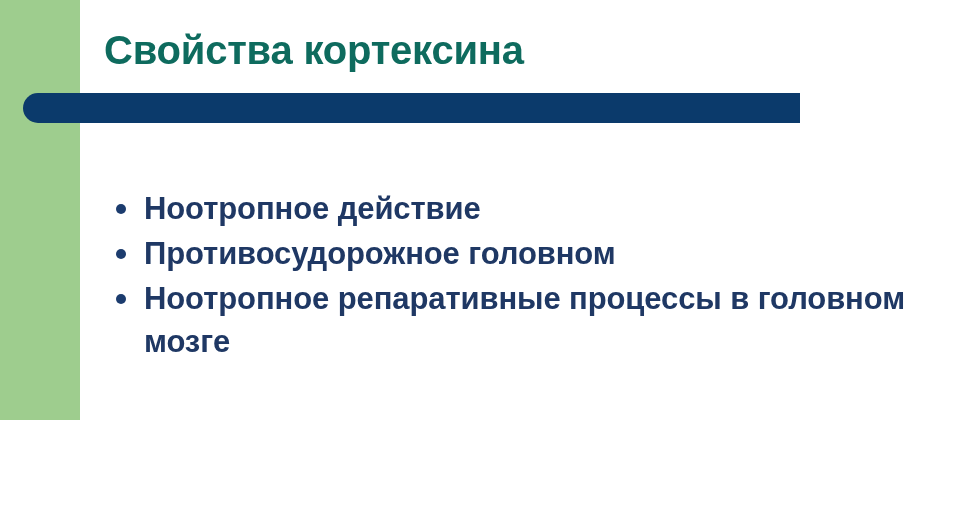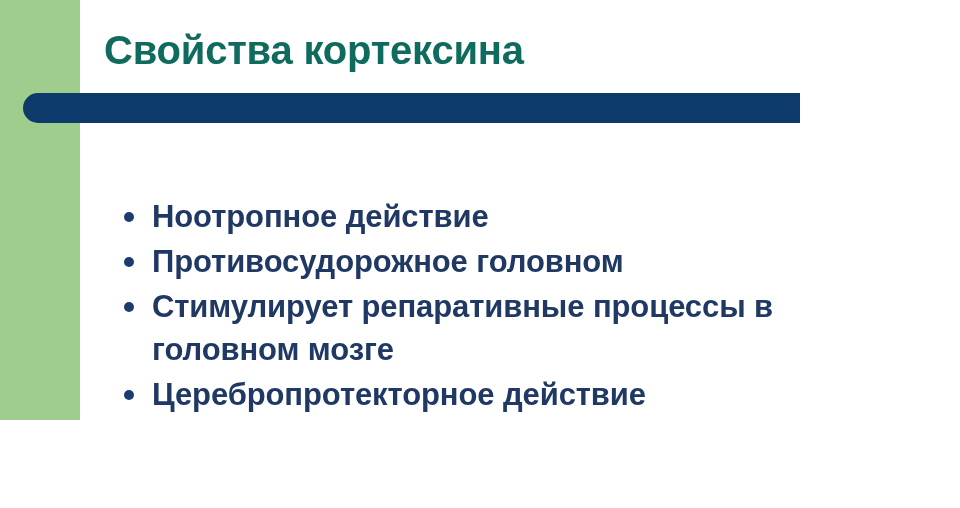--- a/index.html
+++ b/index.html
@@ -44,21 +44,21 @@
     font-weight: bold;
     line-height: 52px;
     letter-spacing: -0.2px;
     white-space: nowrap;
   }
   .bullet-list {
     position: absolute;
     left: 110px;
     top: 183px;
     width: 800px;
-    margin: 12px;
+    margin: 4px;
     padding: 0;
     list-style: none;
   }
   .bullet-item {
     position: relative;
     padding-left: 30px;
     margin: 0 0 2px 0;
     color: #1f3864;
     font-size: 31px;
     font-weight: bold;
@@ -97,23 +97,19 @@
     </li>
 
     <li class="bullet-item">
       <span class="bullet-dot"></span>
       <span class="bullet-text">Противосудорожное головном</span>
     </li>
 
 
     <li class="bullet-item">
       <span class="bullet-dot"></span>
-      <span class="bullet-text">Стимулирует репаративные процессы в головном мозге</span>
+      <span class="bullet-text">Ноотропное репаративные процессы в головном мозге</span>
     </li>
 
-    <li class="bullet-item">
-      <span class="bullet-dot"></span>
-      <span class="bullet-text">Церебропротекторное действие</span>
-    </li>
 
   </ul>
 
 </div>
 
 </body></html>

